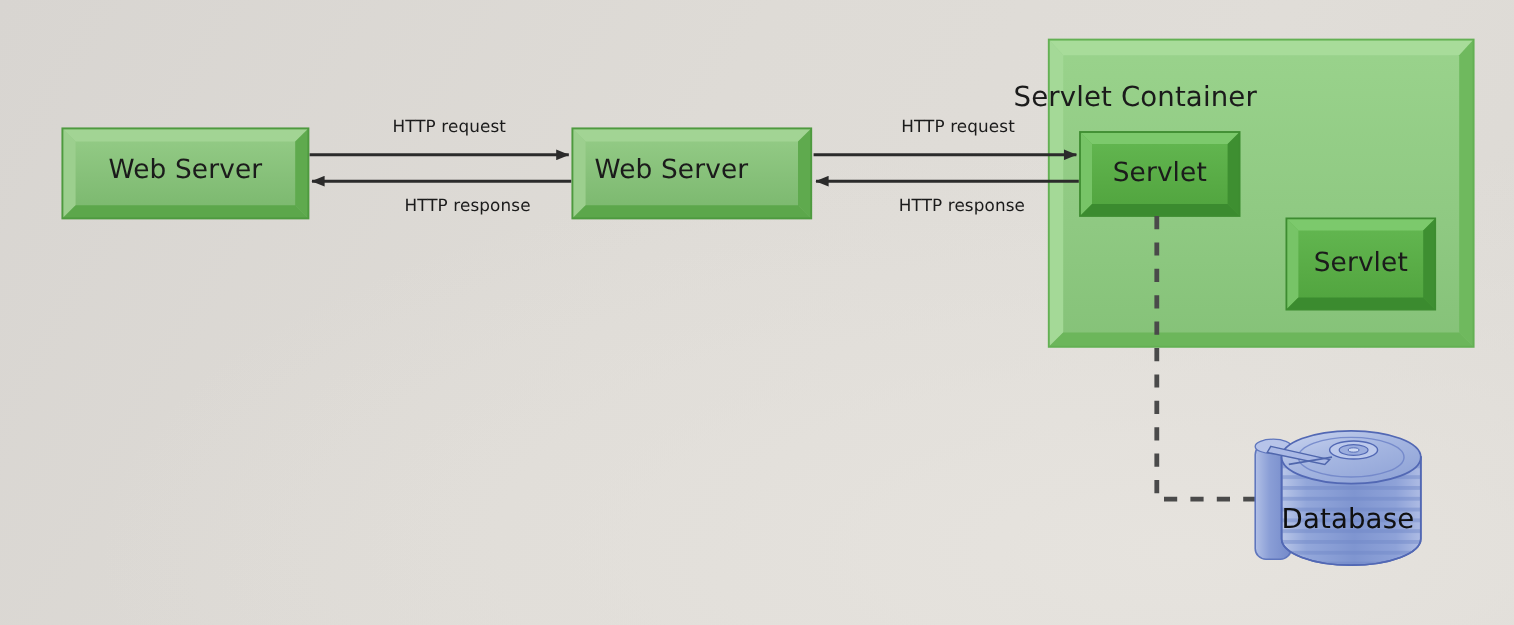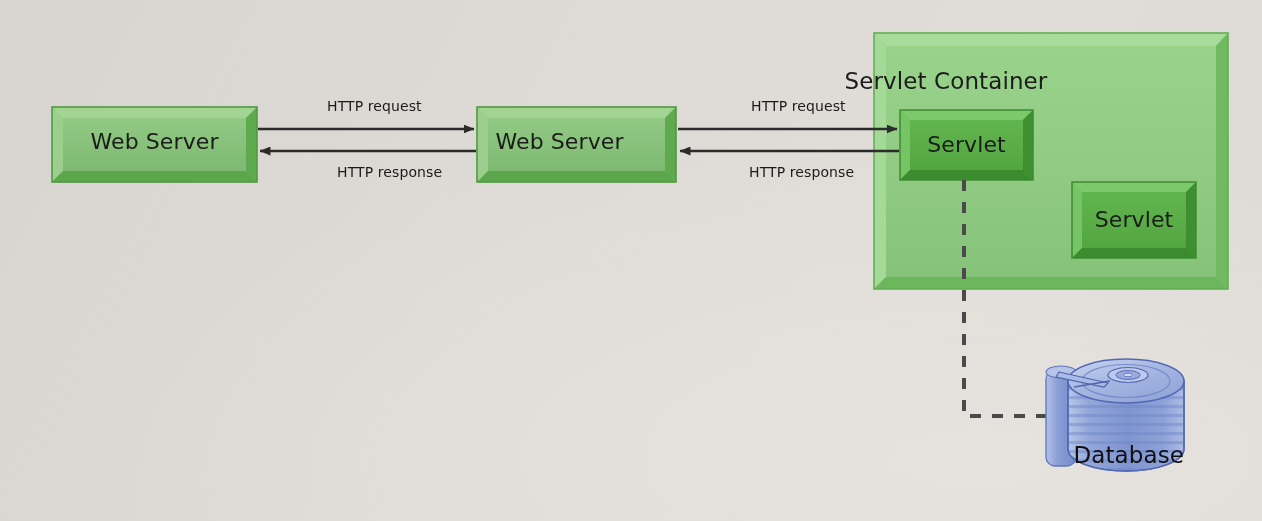--- a/index.html
+++ b/index.html
@@ -185,21 +185,21 @@
   <div class="lbl box-label" style="left:52px; top:131px; width:205px; text-align:center;">Web Server</div>
 
   <div class="lbl box-label" style="left:477px; top:131px; width:165px; text-align:center;">Web Server</div>
 
   <div class="lbl container-title" style="left:828px; top:70px; width:236px; text-align:center;">Servlet Container</div>
 
   <div class="lbl box-label" style="left:900px; top:134px; width:133px; text-align:center;">Servlet</div>
 
   <div class="lbl box-label" style="left:1072px; top:209px; width:124px; text-align:center;">Servlet</div>
 
-  <div class="lbl db-label" style="left:1068px; top:444px; width:116px; text-align:right;">Database</div>
+  <div class="lbl db-label" style="left:1068px; top:422px; width:116px; text-align:left;">Database</div>
 
   <div class="lbl edge-label" style="left:283px; top:99px;">HTTP request</div>
 
   <div class="lbl edge-label" style="left:293px; top:165px;">HTTP response</div>
 
   <div class="lbl edge-label" style="left:707px; top:99px;">HTTP request</div>
 
   <div class="lbl edge-label" style="left:705px; top:165px;">HTTP response</div>
 
 </div>

